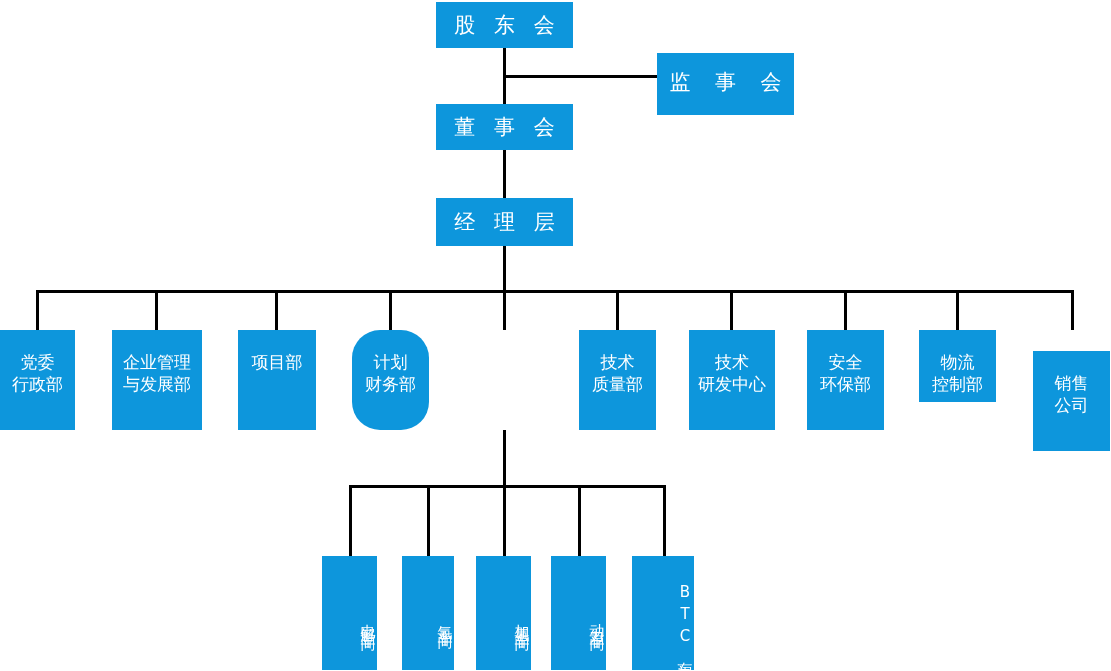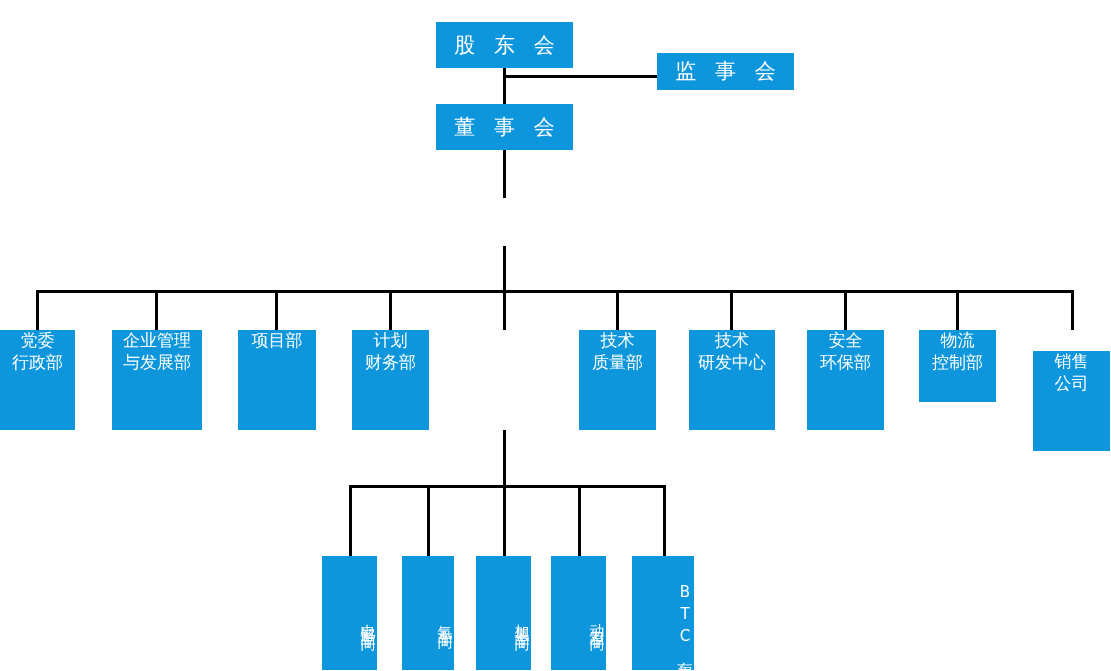--- a/index.html
+++ b/index.html
@@ -31,20 +31,21 @@
   }
   .node.lvl-top {
     font-size: 21px;
     letter-spacing: 6px;
     text-indent: 6px;
   }
   .node.dept {
     font-size: 17px;
     letter-spacing: 0px;
     align-items: flex-start;
+    padding-top: 22px;
   }
   .node.shop {
     font-size: 15px;
     writing-mode: vertical-rl;
     text-orientation: upright;
     letter-spacing: 4px;
     align-items: flex-start;
     justify-content: center;
     padding-top: 14px;
   }
@@ -88,48 +89,51 @@
   <div class="conn v" style="left:503px; top:430px; height:55px;"></div>
 
   <div class="conn h" style="left:349px; top:485px; width:317px;"></div>
 
   <div class="conn v" style="left:349px; top:485px; height:71px;"></div>
   <div class="conn v" style="left:427px; top:485px; height:71px;"></div>
   <div class="conn v" style="left:503px; top:485px; height:71px;"></div>
   <div class="conn v" style="left:578px; top:485px; height:71px;"></div>
   <div class="conn v" style="left:663px; top:485px; height:71px;"></div>
 
-  <div class="node lvl-top" style="left:436px; top:2px; width:137px; height:46px;margin-top:20px;">
+  <div class="node lvl-top" style="left:436px; top:2px; width:137px; height:46px;">
     <span class="txt">股 东 会</span>
   </div>
 
-  <div class="node lvl-top" style="left:657px; top:53px; width:137px; height:37px;">
+  <div class="node lvl-top" style="left:657px; top:53px; width:137px; height:62px;font-family:Liberation Mono, monospace;">
     <span class="txt">监 事 会</span>
   </div>
 
   <div class="node lvl-top" style="left:436px; top:104px; width:137px; height:46px;">
     <span class="txt">董 事 会</span>
   </div>
 
+  <div class="node lvl-top" style="left:436px; top:198px; width:137px; height:48px;">
+    <span class="txt">经 理 层</span>
+  </div>
 
   <div class="node dept" style="left:0px; top:330px; width:75px; height:100px;">
     <span class="txt">党委
 行政部</span>
   </div>
 
   <div class="node dept" style="left:112px; top:330px; width:90px; height:100px;">
     <span class="txt">企业管理
 与发展部</span>
   </div>
 
   <div class="node dept" style="left:238px; top:330px; width:78px; height:100px;">
     <span class="txt">项目部</span>
   </div>
 
-  <div class="node dept" style="left:352px; top:330px; width:77px; height:100px;">
+  <div class="node dept" style="left:352px; top:330px; width:77px; height:100px;border-radius:28px;">
     <span class="txt">计划
 财务部</span>
   </div>
 
 
   <div class="node dept" style="left:579px; top:330px; width:77px; height:100px;">
     <span class="txt">技术
 质量部</span>
   </div>
 

